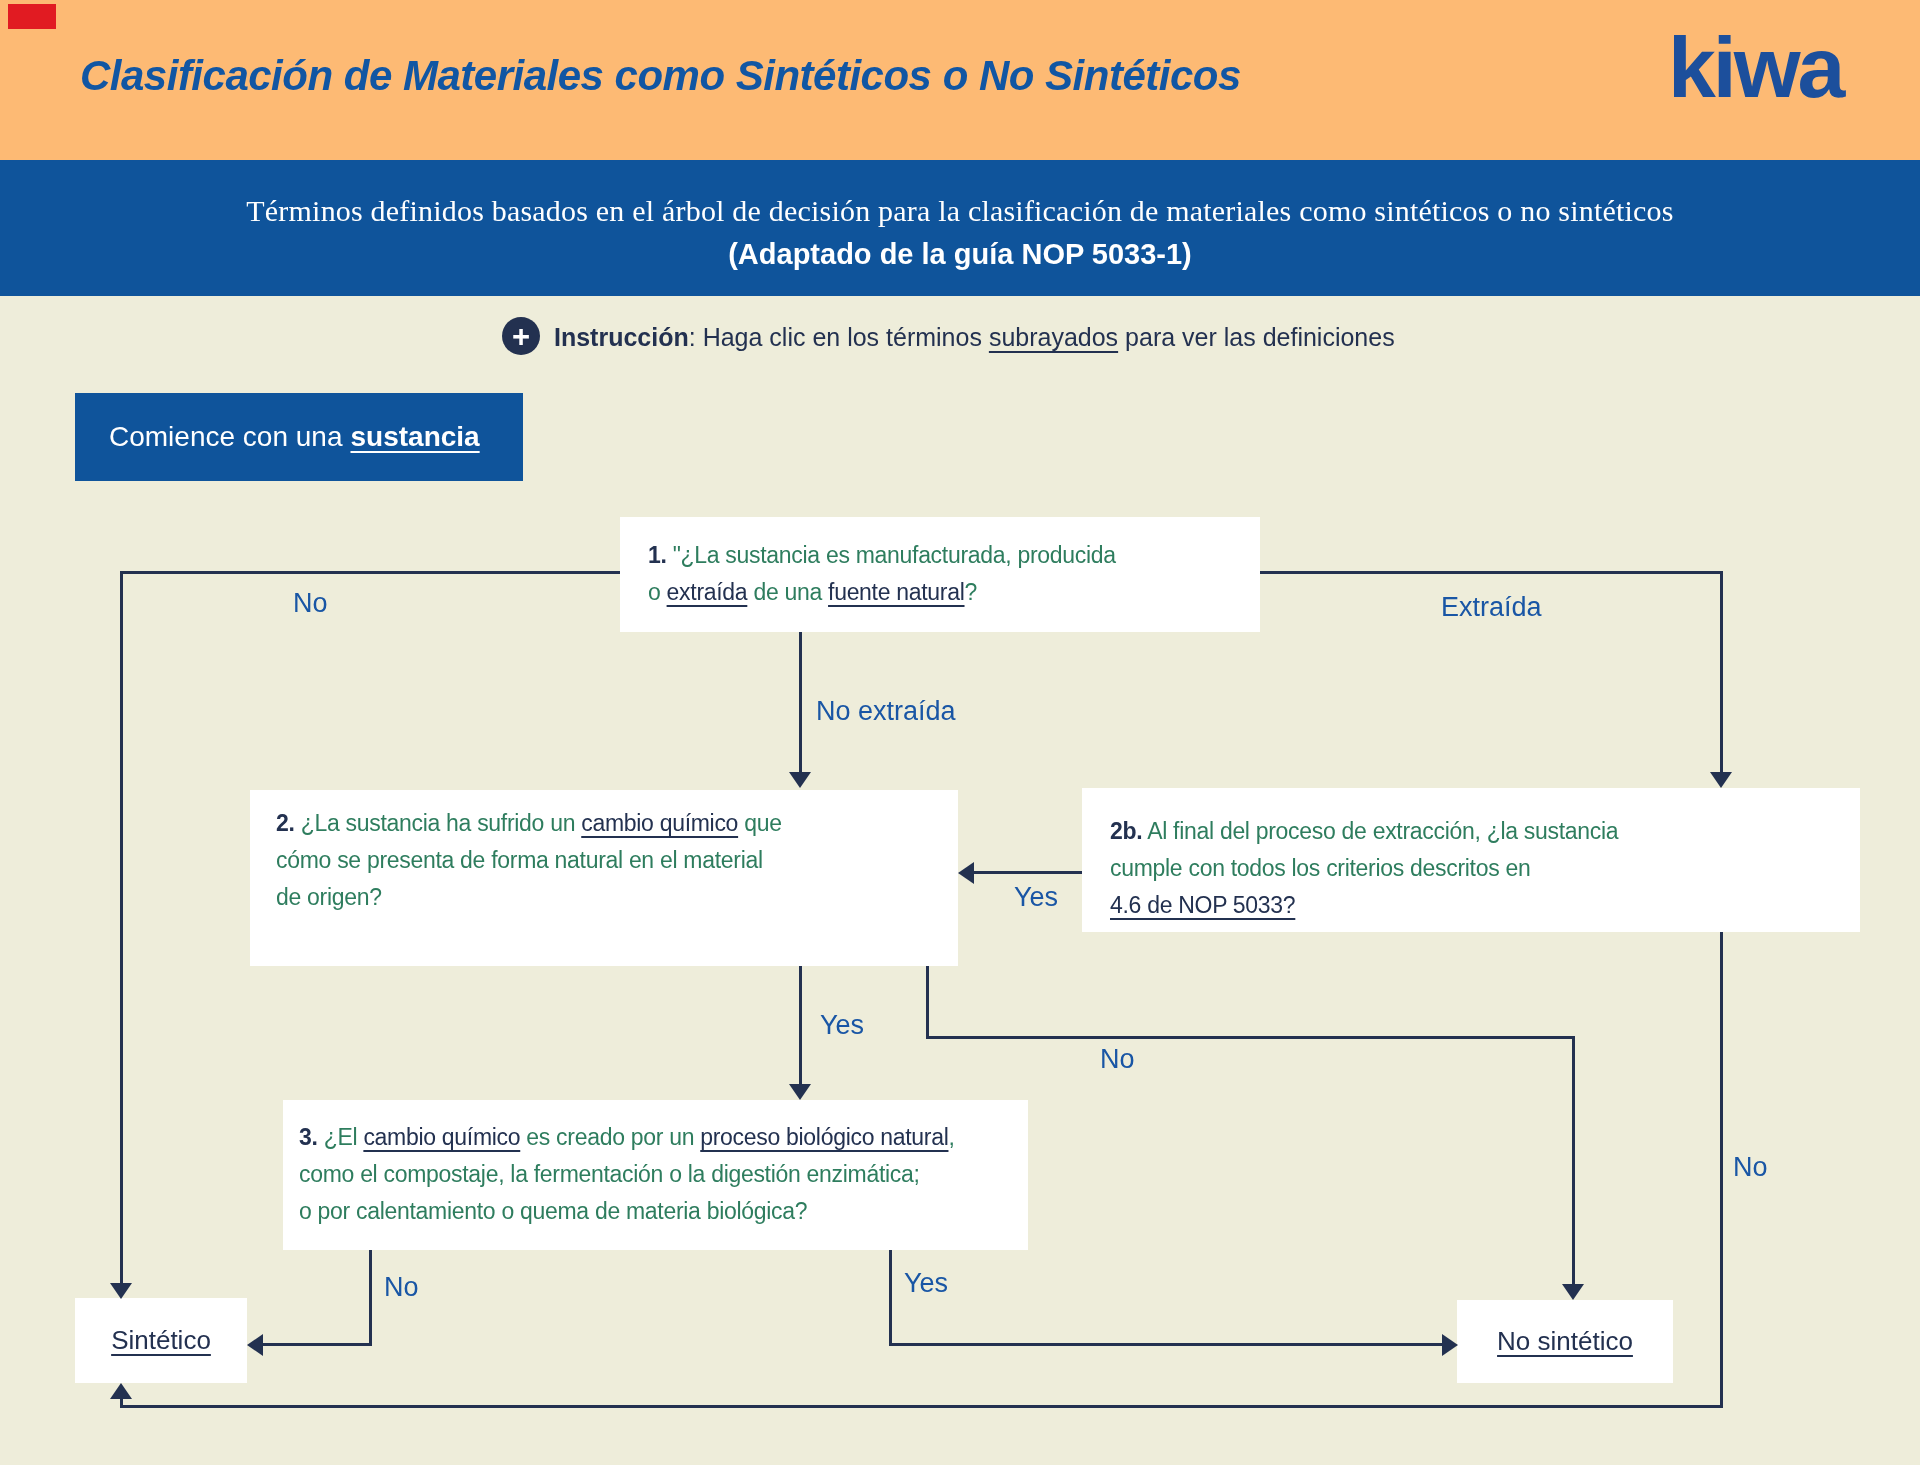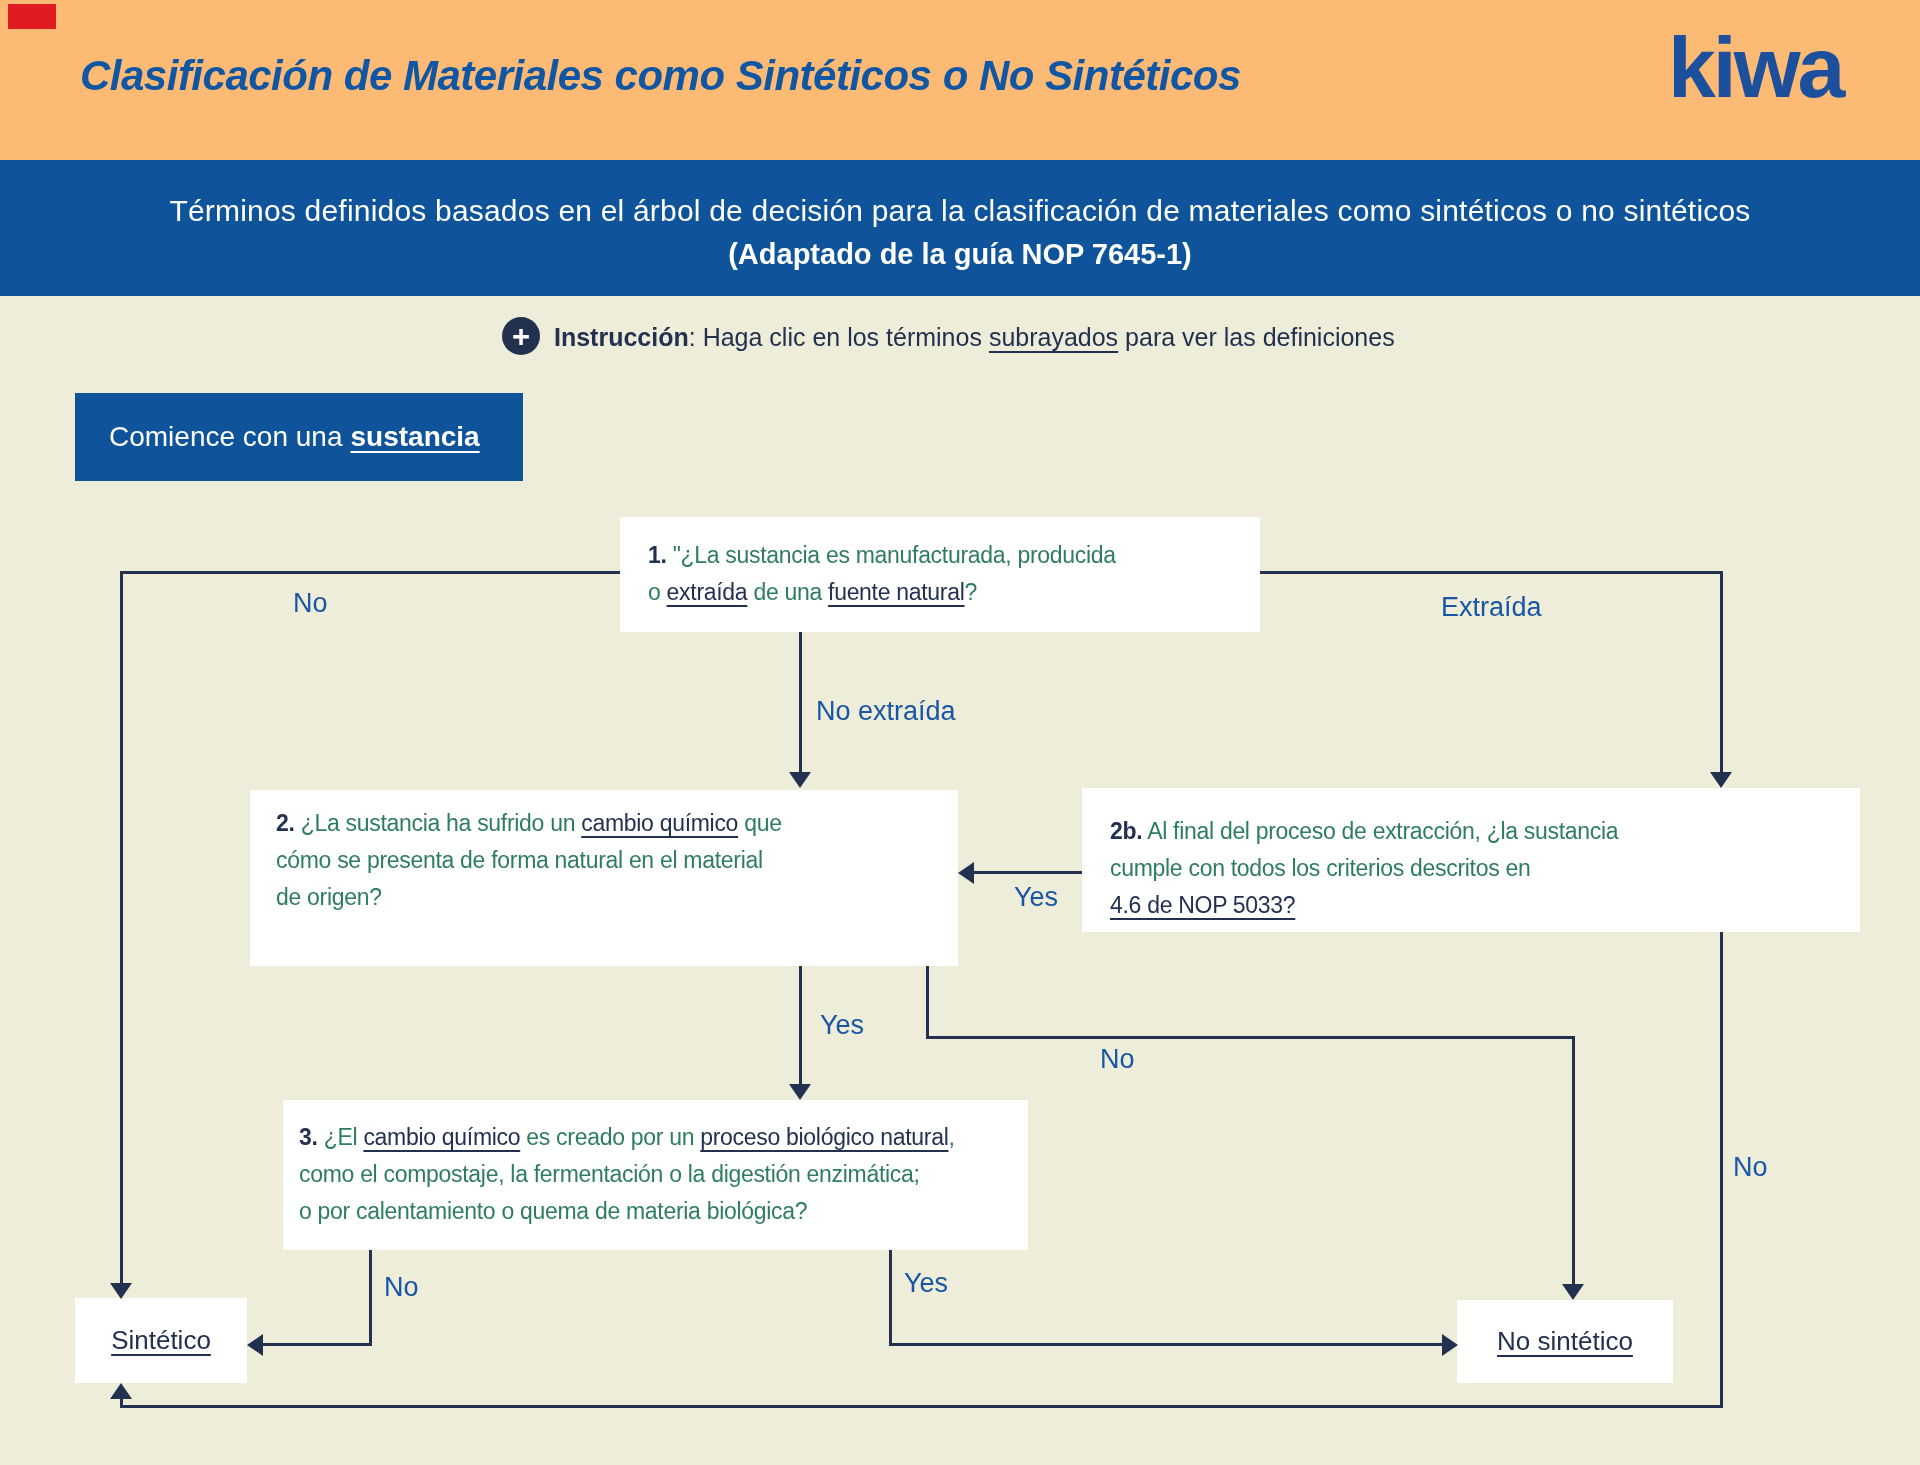--- a/index.html
+++ b/index.html
@@ -5,21 +5,21 @@
   html,body{margin:0;padding:0;}
   body{font-family:"Liberation Sans",sans-serif;}
   #stage{position:relative;width:1920px;height:1465px;background:#eeedda;overflow:hidden;}
   
   #header{position:absolute;left:0;top:0;width:1920px;height:160px;background:#fdba74;}
   #red-mark{position:absolute;left:8px;top:4px;width:48px;height:25px;background:#e11b22;}
   #title{position:absolute;left:80px;top:52px;font-size:42px;font-weight:bold;font-style:italic;color:#1156a3;letter-spacing:-0.5px;white-space:nowrap;}
   #logo{position:absolute;left:1668px;top:22px;font-size:86px;font-weight:bold;color:#1c4f9c;letter-spacing:-3px;line-height:90px;}
   
   #banner{position:absolute;left:0;top:160px;width:1920px;height:136px;background:#0f549b;color:#ffffff;text-align:center;}
-  #banner .b1{margin-top:34px;font-size:30px;letter-spacing:0.2px;}
+  #banner .b1{margin-top:34px;font-size:30px;letter-spacing:0.2px;font-family:Liberation Serif, serif;}
   #banner .b2{margin-top:10px;font-size:29px;font-weight:bold;}
   
   #instr-icon{position:absolute;left:502px;top:317px;width:38px;height:38px;border-radius:50%;background:#233150;color:#ffffff;font-size:31px;font-weight:bold;display:flex;align-items:center;justify-content:center;line-height:1;}
   #instr-text{position:absolute;left:554px;top:323px;font-size:25px;color:#233150;white-space:nowrap;}
   #instr-text b{font-weight:bold;}
   .iu{text-decoration:underline;text-underline-offset:5px;text-decoration-thickness:2px;}
   
   #start-box{position:absolute;left:75px;top:393px;width:448px;height:88px;background:#0f549b;color:#ffffff;font-size:28px;display:flex;align-items:center;padding-left:34px;box-sizing:border-box;white-space:nowrap;}
   #start-box .term{font-weight:bold;text-decoration:underline;text-underline-offset:5px;text-decoration-thickness:2px;margin-left:8px;}
   
@@ -46,21 +46,21 @@
 <div id="stage">
 
   <div id="header">
     <div id="red-mark"></div>
     <div id="title">Clasificación de Materiales como Sintéticos o No Sintéticos</div>
     <div id="logo">kiwa</div>
   </div>
 
   <div id="banner">
     <div class="b1">Términos definidos basados en el árbol de decisión para la clasificación de materiales como sintéticos o no sintéticos</div>
-    <div class="b2">(Adaptado de la guía NOP 7645-1)</div>
+    <div class="b2">(Adaptado de la guía NOP 5033-1)</div>
   </div>
 
   <div id="instr-icon">+</div>
   <div id="instr-text"><b>Instrucción</b><span>: Haga clic en los términos </span><span class="iu">subrayados</span><span> para ver las definiciones</span></div>
 
   <div id="start-box">
       <span>Comience con una</span>
       <span class="term">sustancia</span>
     </div>
 

